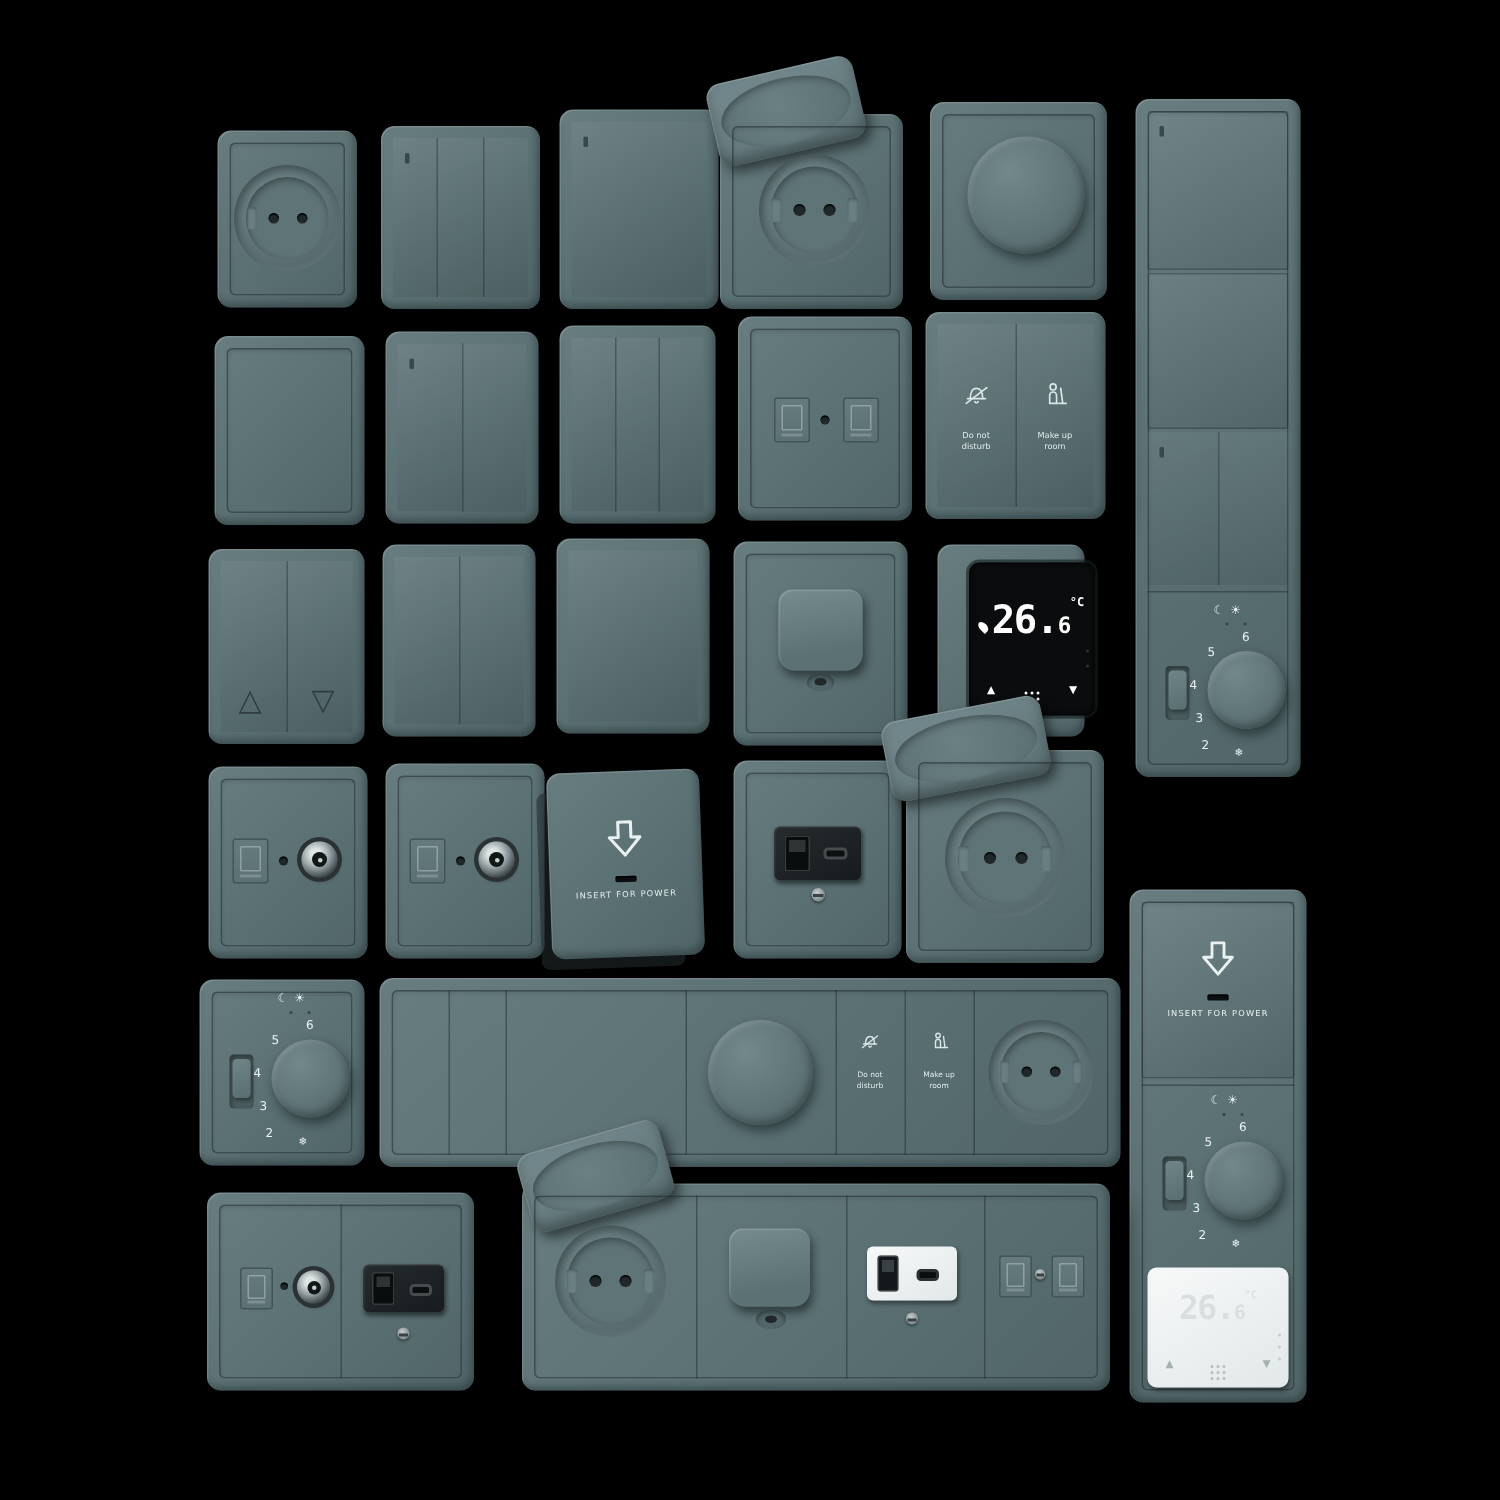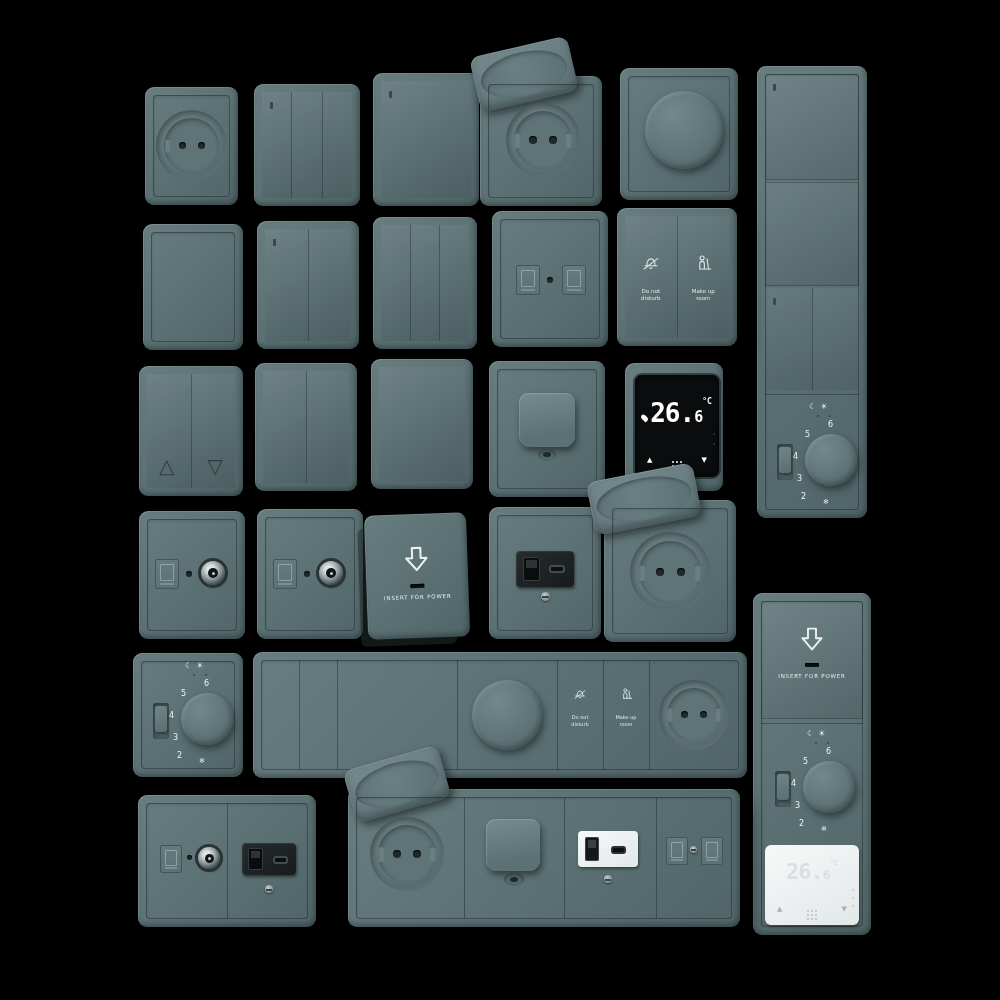--- a/index.html
+++ b/index.html
@@ -276,21 +276,21 @@
 
   <div class="plate" style="left:489px;top:361px;width:116px;height:136px">
     <div class="face"></div>
     <div class="spout" style="left:30px;top:32px;width:56px;height:54px"></div>
     <div class="nub" style="left:49px;top:88px;width:18px;height:12px">
         <div class="nub-hole"></div>
       </div>
   </div>
 
   <div class="plate" style="left:625px;top:363px;width:98px;height:128px">
-    <div class="screen" style="left:10px;top:12px;width:84px;height:102px">
+    <div class="screen" style="left:21px;top:12px;width:84px;height:102px">
       <div class="abs" style="left:0;right:0;top:22px;text-align:center">
         <span class="flame"></span><span class="temp" style="font-size:26px">26.</span><span class="temp" style="font-size:15px">6</span><span class="temp" style="font-size:8px;vertical-align:18px;letter-spacing:0">°C</span>
       </div>
       <span class="t-arrow" style="left:12px;bottom:13px">▲</span>
       <span class="grid-dots" style="left:50%;bottom:14px;margin-left:-5px"></span>
       <span class="t-arrow" style="right:12px;bottom:13px">▼</span>
       <span class="sensor-dot" style="right:4px;top:58px"></span>
       <span class="sensor-dot" style="right:4px;top:68px"></span>
     </div>
   </div>

